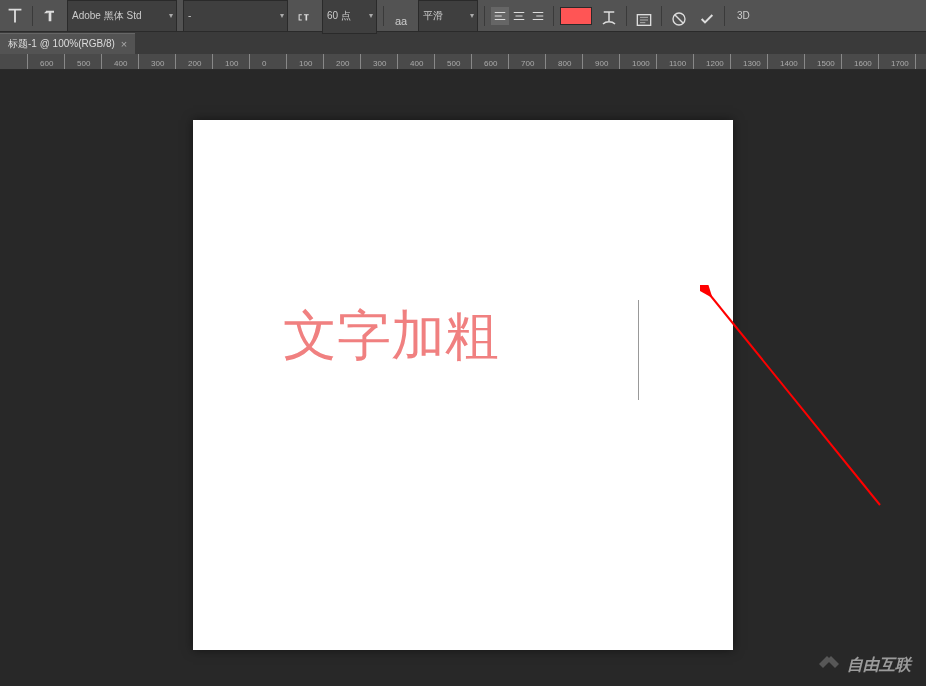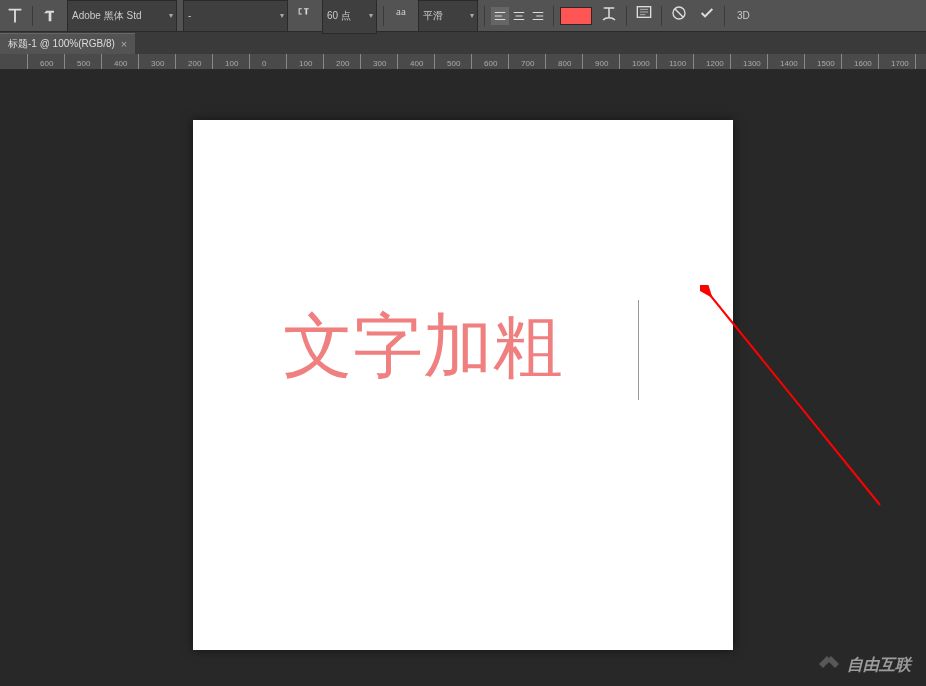--- a/index.html
+++ b/index.html
@@ -92,26 +92,25 @@
       font-size: 8px;
       color: #aaa;
     }
     .dropdown.aa-method {
       width: 60px;
     }
     .icon-btn {
       width: 22px;
       height: 22px;
       display: flex;
-      align-items: flex-start;
+      align-items: flex-end;
       justify-content: center;
       cursor: pointer;
       color: #ccc;
       font-size: 11px;
-      font-family: Liberation Serif, serif;
     }
     .align-group {
       display: flex;
       gap: 1px;
     }
     .align-btn {
       width: 18px;
       height: 18px;
       display: flex;
       align-items: center;
@@ -195,21 +194,21 @@
       width: 540px;
       height: 530px;
       background: #ffffff;
       box-shadow: 0 0 10px rgba(0,0,0,0.5);
       position: relative;
     }
     .canvas-text {
       position: absolute;
       top: 180px;
       left: 90px;
-      font-size: 70px;
+      font-size: 54px;
       color: #f08080;
       font-family: "Adobe Heiti Std", "Microsoft YaHei", sans-serif;
       letter-spacing: 0px;
       white-space: nowrap;
     }
     .text-cursor {
       position: absolute;
       top: 180px;
       left: 445px;
       width: 1px;

